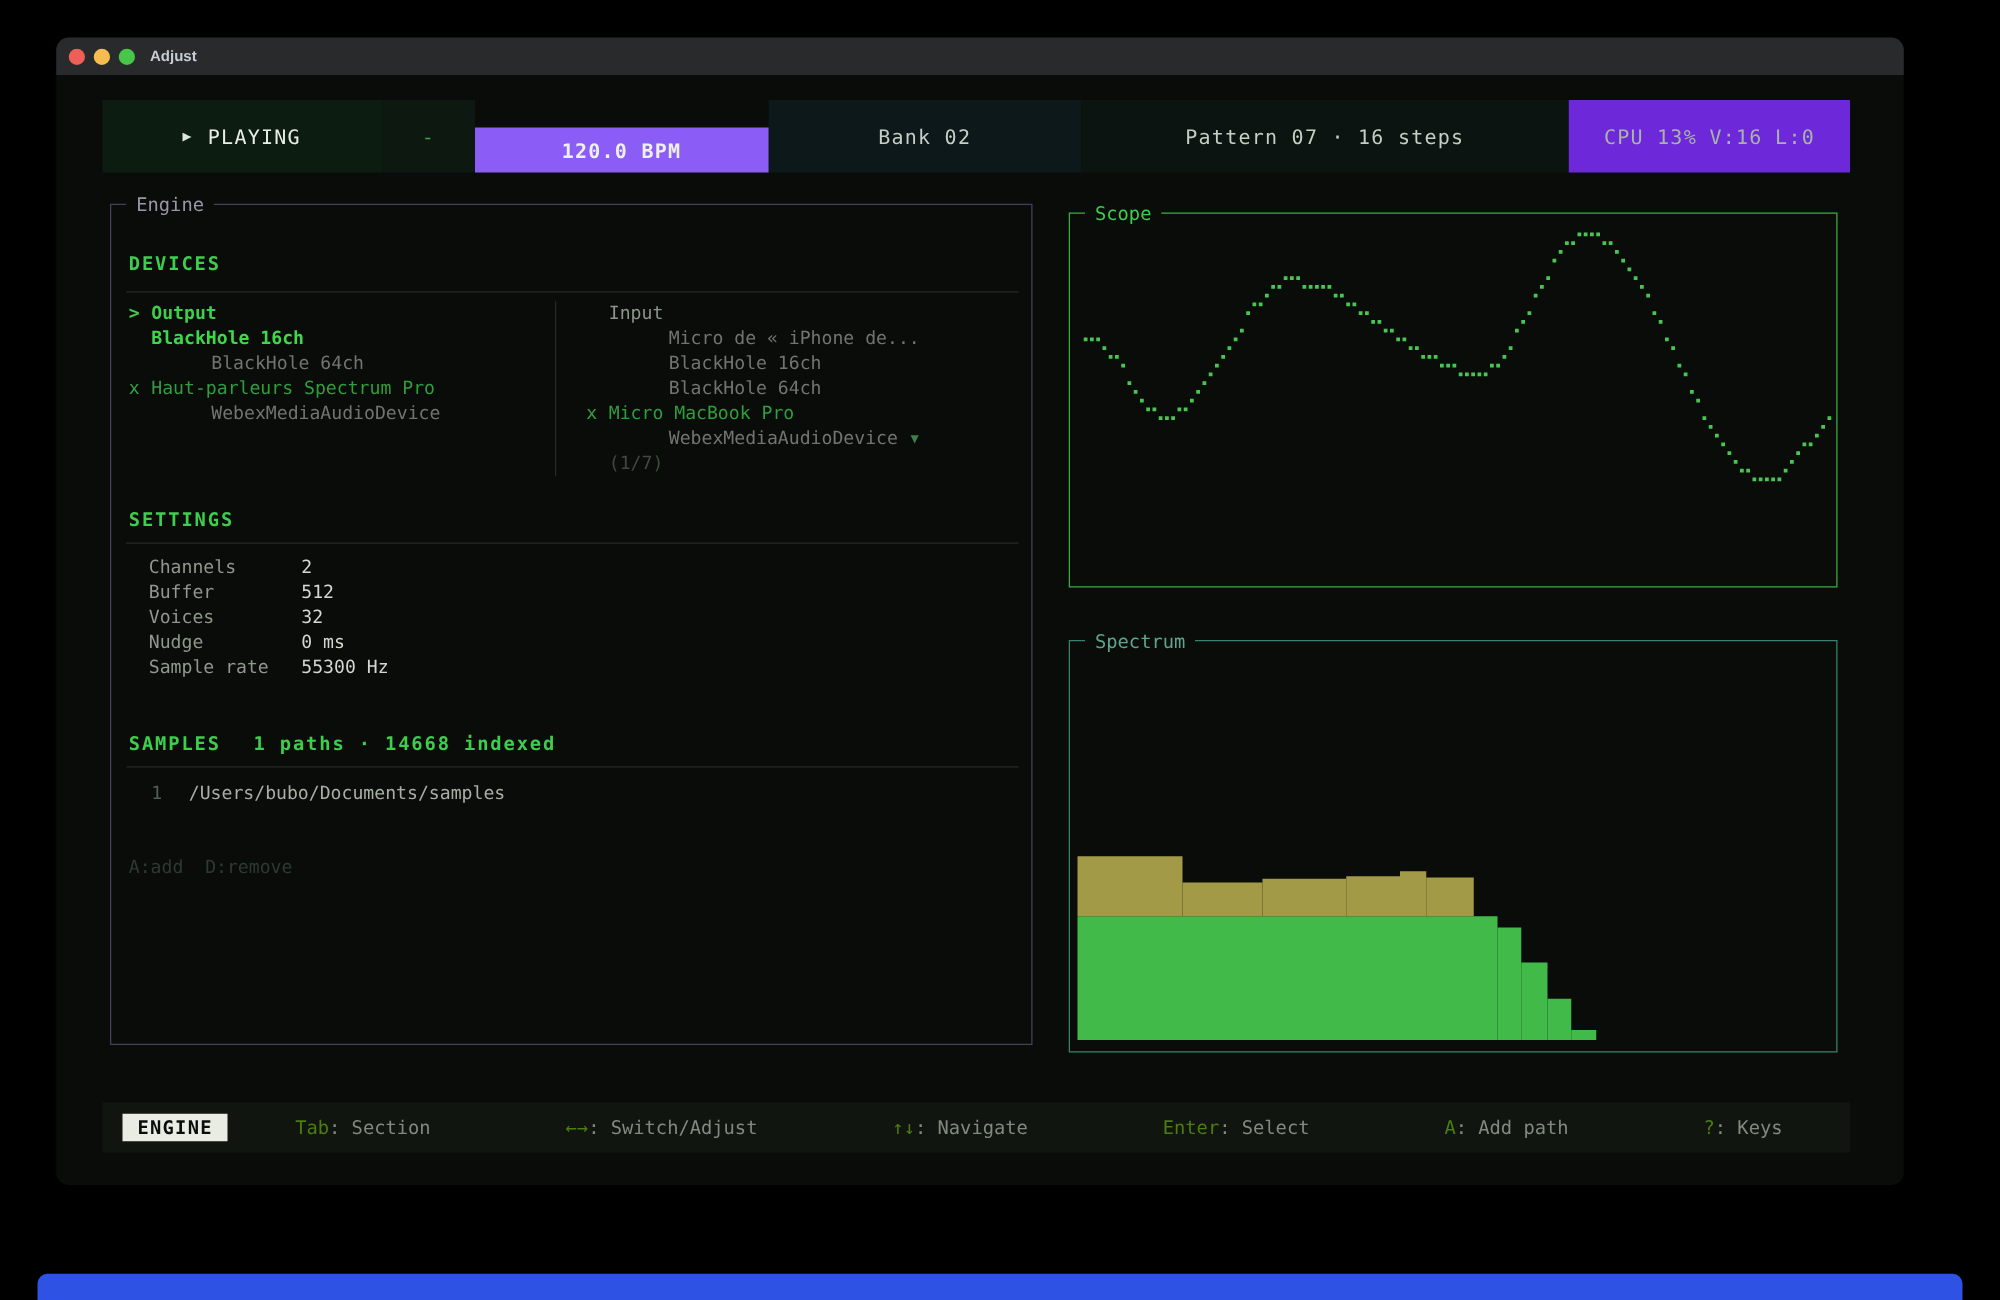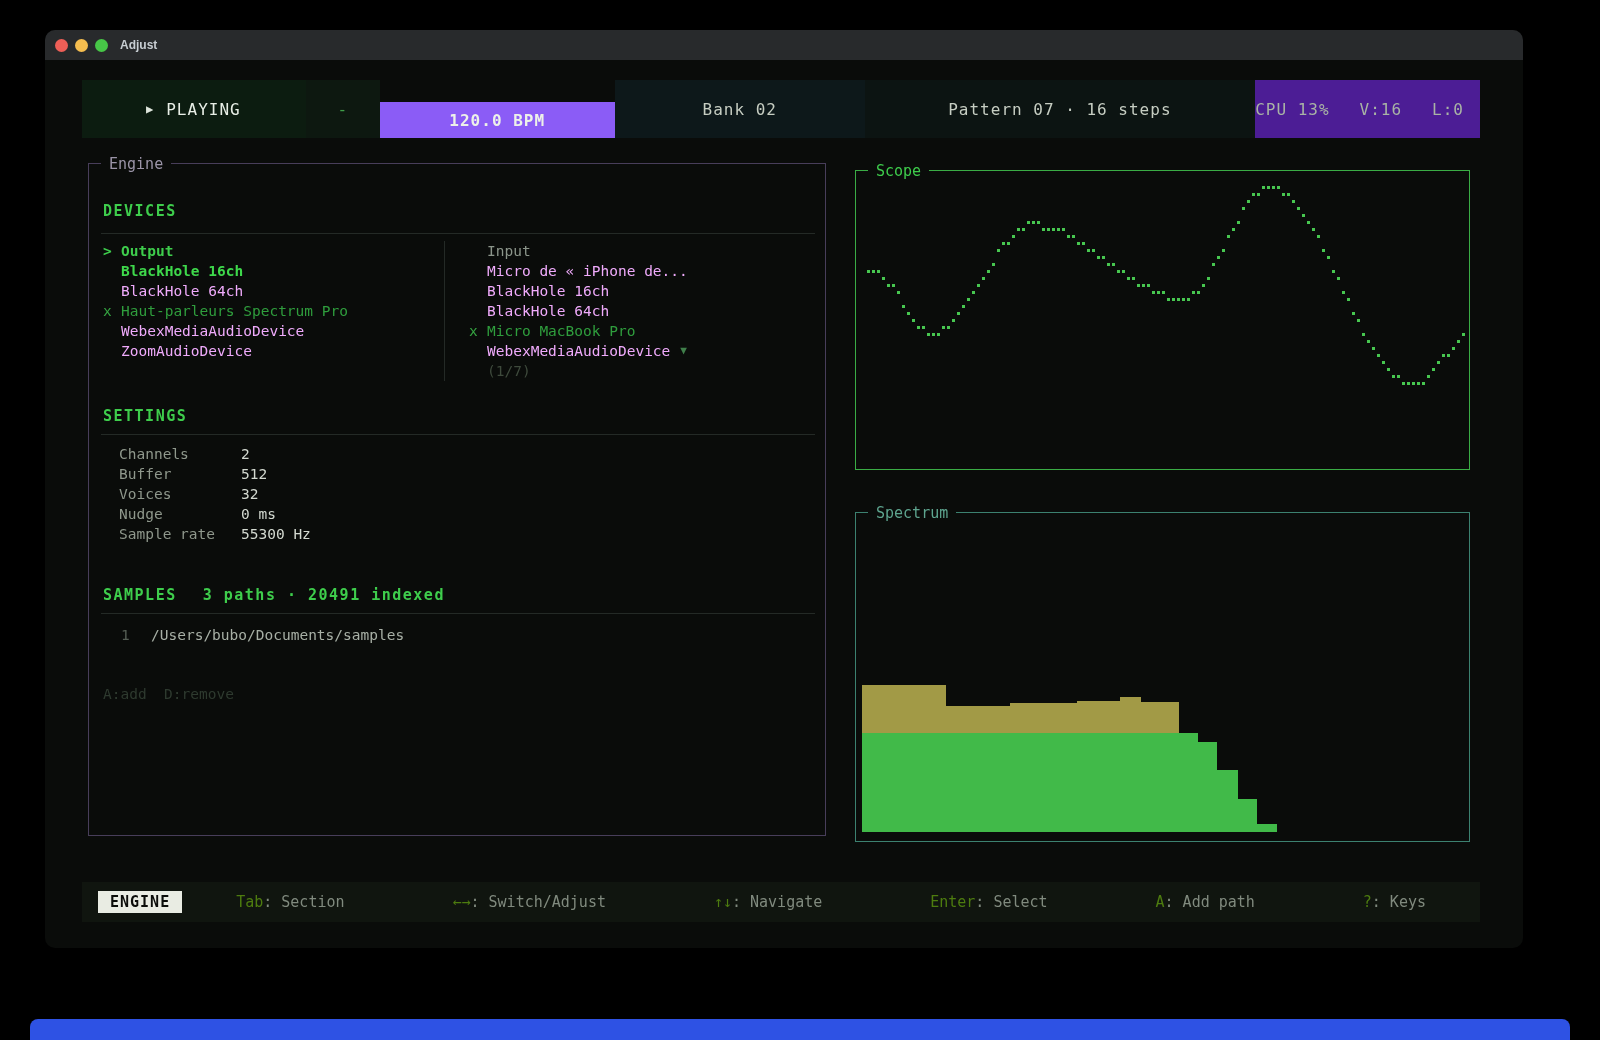--- a/index.html
+++ b/index.html
@@ -19,21 +19,21 @@
   
   .topbar{position:absolute;left:37px;top:50px;width:1398px;height:58px;display:flex;
     font-size:16px;color:#c6cdc2;letter-spacing:1px;}
   .topbar>div{display:flex;align-items:center;}
   .seg-playing{width:16%;background:#0c1c10;padding-left:64px;color:#e8eee6;gap:12px;box-sizing:border-box;}
   .seg-playing .play-icon{font-size:12px;color:#dfe6dd;}
   .seg-dash{width:5.3%;background:#0d1810;color:#3f9e49;justify-content:center;}
   .seg-bpm{width:16.8%;background:#8b5cf6;justify-content:center;font-weight:bold;color:#edf1e9;margin-top:22px;}
   .seg-bank{width:17.9%;background:#0d181a;justify-content:center;}
   .seg-pattern{width:27.9%;background:#0c1412;justify-content:center;}
-  .seg-cpu{flex:1;background:#4c1d95;justify-content:flex-end;padding-right:16px;gap:30px;color:#a9b4a5;box-sizing:border-box;}
+  .seg-cpu{flex:1;background:#6d28d9;justify-content:flex-end;padding-right:28px;gap:10px;color:#a9b4a5;box-sizing:border-box;}
 
   
   .panel{position:absolute;border:1px solid;box-sizing:border-box;}
   .panel-label{position:absolute;top:-10px;left:12px;background:#0a0c0a;padding:0 8px;font-size:15px;line-height:20px;}
   .engine-panel{left:43px;top:133px;width:738px;height:673px;border-color:#483e5a;}
   .engine-panel .panel-label{color:#9b95a8;}
   .scope-panel{left:810px;top:140px;width:615px;height:300px;border-color:#3aad45;}
   .scope-panel .panel-label{color:#3ecd4c;}
   .spectrum-panel{left:810px;top:482px;width:615px;height:330px;border-color:#3c8170;}
   .spectrum-panel .panel-label{color:#5ea58f;}
@@ -43,21 +43,21 @@
   .section-header{position:absolute;left:14px;color:#3ecd4c;font-weight:bold;letter-spacing:1.5px;font-size:15px;line-height:20px;}
   .hr{position:absolute;left:12px;right:10px;height:1px;background:#242a26;}
   .dev-col{position:absolute;}
   .dev-row{height:20px;line-height:20px;font-size:14.5px;display:flex;white-space:pre;}
   .dev-prefix{width:18px;flex:none;color:#35a341;}
   .dev-prefix.arrow{color:#3ecd4c;font-weight:bold;}
   .dev-header-active{color:#3ecd4c;font-weight:bold;}
   .dev-header{color:#8b958a;}
   .dev-selected{color:#3ed94b;font-weight:bold;}
   .dev-active{color:#2f9e3d;}
-  .dev-normal{color:#f0abfc;}
+  .dev-normal{color:#737373;margin-left:48px;}
   .dev-indicator{color:#3f7f4a;font-size:11px;margin-left:10px;}
   .dev-pager{color:#3e4a3c;}
   .v-divider{position:absolute;left:355px;top:77px;width:1px;height:140px;background:#242a26;}
   .set-rows{position:absolute;left:14px;right:14px;}
   .set-row{height:20px;line-height:20px;font-size:14.5px;display:flex;padding-left:16px;}
   .set-label{width:122px;flex:none;color:#8f988c;}
   .set-value{color:#d3d9d0;}
   .samples-head{display:flex;gap:26px;}
   .sample-rows{position:absolute;left:14px;right:14px;}
   .sample-row{height:20px;line-height:20px;font-size:14.5px;display:flex;padding-left:18px;}
@@ -115,21 +115,20 @@
 
     <div class="section-header" style="top:37px;">DEVICES</div>
     <div class="hr" style="top:69px;"></div>
 
     <div class="dev-col" style="left:14px;top:77px;width:340px;" id="out-col">
         <div class="dev-row"><span class="dev-prefix arrow">&gt;</span><span class="dev-header-active">Output</span></div>
         <div class="dev-row"><span class="dev-prefix"></span><span class="dev-selected">BlackHole 16ch</span></div>
         <div class="dev-row"><span class="dev-prefix"></span><span class="dev-normal">BlackHole 64ch</span></div>
         <div class="dev-row"><span class="dev-prefix">x</span><span class="dev-active">Haut-parleurs Spectrum Pro</span></div>
         <div class="dev-row"><span class="dev-prefix"></span><span class="dev-normal">WebexMediaAudioDevice</span></div>
-        <div class="dev-row"><span class="dev-prefix"></span><span class="dev-normal">ZoomAudioDevice</span></div>
       </div>
     <div class="v-divider"></div>
     <div class="dev-col" style="left:380px;top:77px;width:330px;" id="in-col">
         <div class="dev-row"><span class="dev-prefix"></span><span class="dev-header">Input</span></div>
         <div class="dev-row"><span class="dev-prefix"></span><span class="dev-normal">Micro de « iPhone de...</span></div>
         <div class="dev-row"><span class="dev-prefix"></span><span class="dev-normal">BlackHole 16ch</span></div>
         <div class="dev-row"><span class="dev-prefix"></span><span class="dev-normal">BlackHole 64ch</span></div>
         <div class="dev-row"><span class="dev-prefix">x</span><span class="dev-active">Micro MacBook Pro</span></div>
         <div class="dev-row"><span class="dev-prefix"></span><span class="dev-normal">WebexMediaAudioDevice</span><span class="dev-indicator">▼</span></div>
         <div class="dev-row"><span class="dev-prefix"></span><span class="dev-pager">(1/7)</span></div>
@@ -155,21 +154,21 @@
           <span class="set-value">0 ms</span>
         </div>
         <div class="set-row">
           <span class="set-label">Sample rate</span>
           <span class="set-value">55300 Hz</span>
         </div>
       </div>
 
     <div class="section-header samples-head" style="top:421px;">
       <span>SAMPLES</span>
-      <span>3 paths · 20491 indexed</span>
+      <span>1 paths · 14668 indexed</span>
     </div>
     <div class="hr" style="top:449px;"></div>
     <div class="sample-rows" style="top:461px;" id="sample-rows">
         <div class="sample-row">
           <span class="sample-index">1</span>
           <span class="sample-path">/Users/bubo/Documents/samples</span>
         </div>
       </div>
 
     <div class="engine-hints">A:add  D:remove</div>

